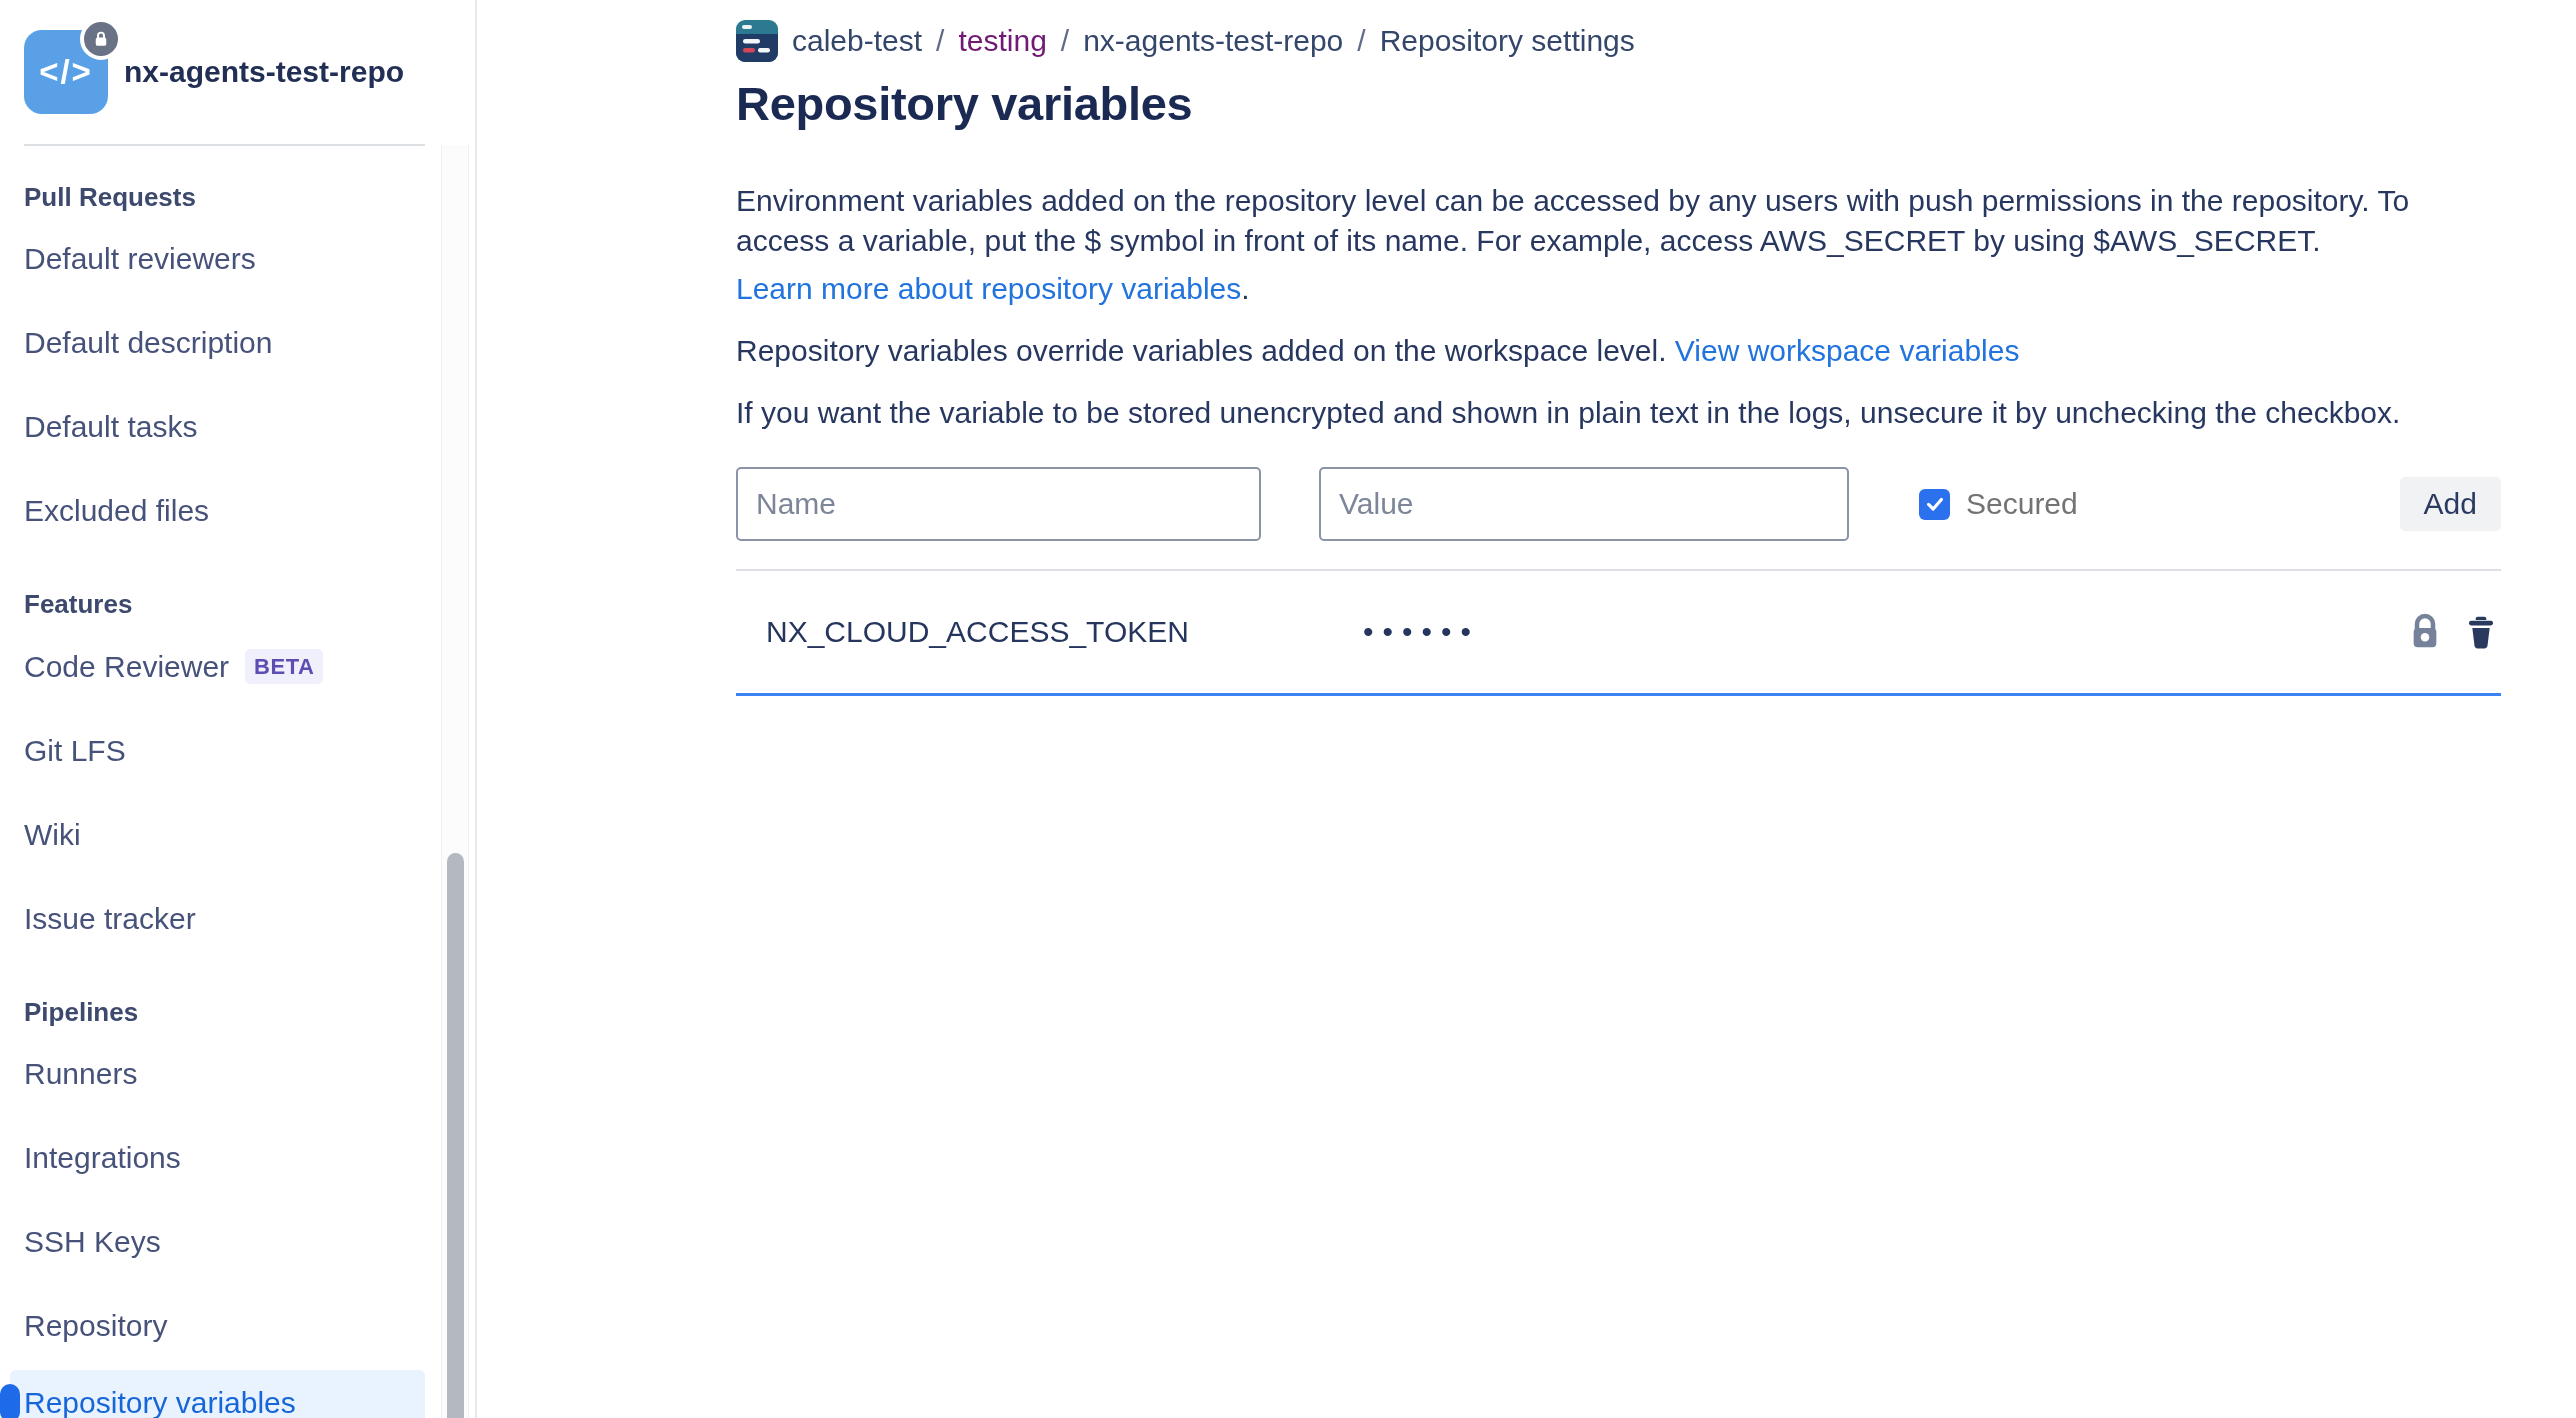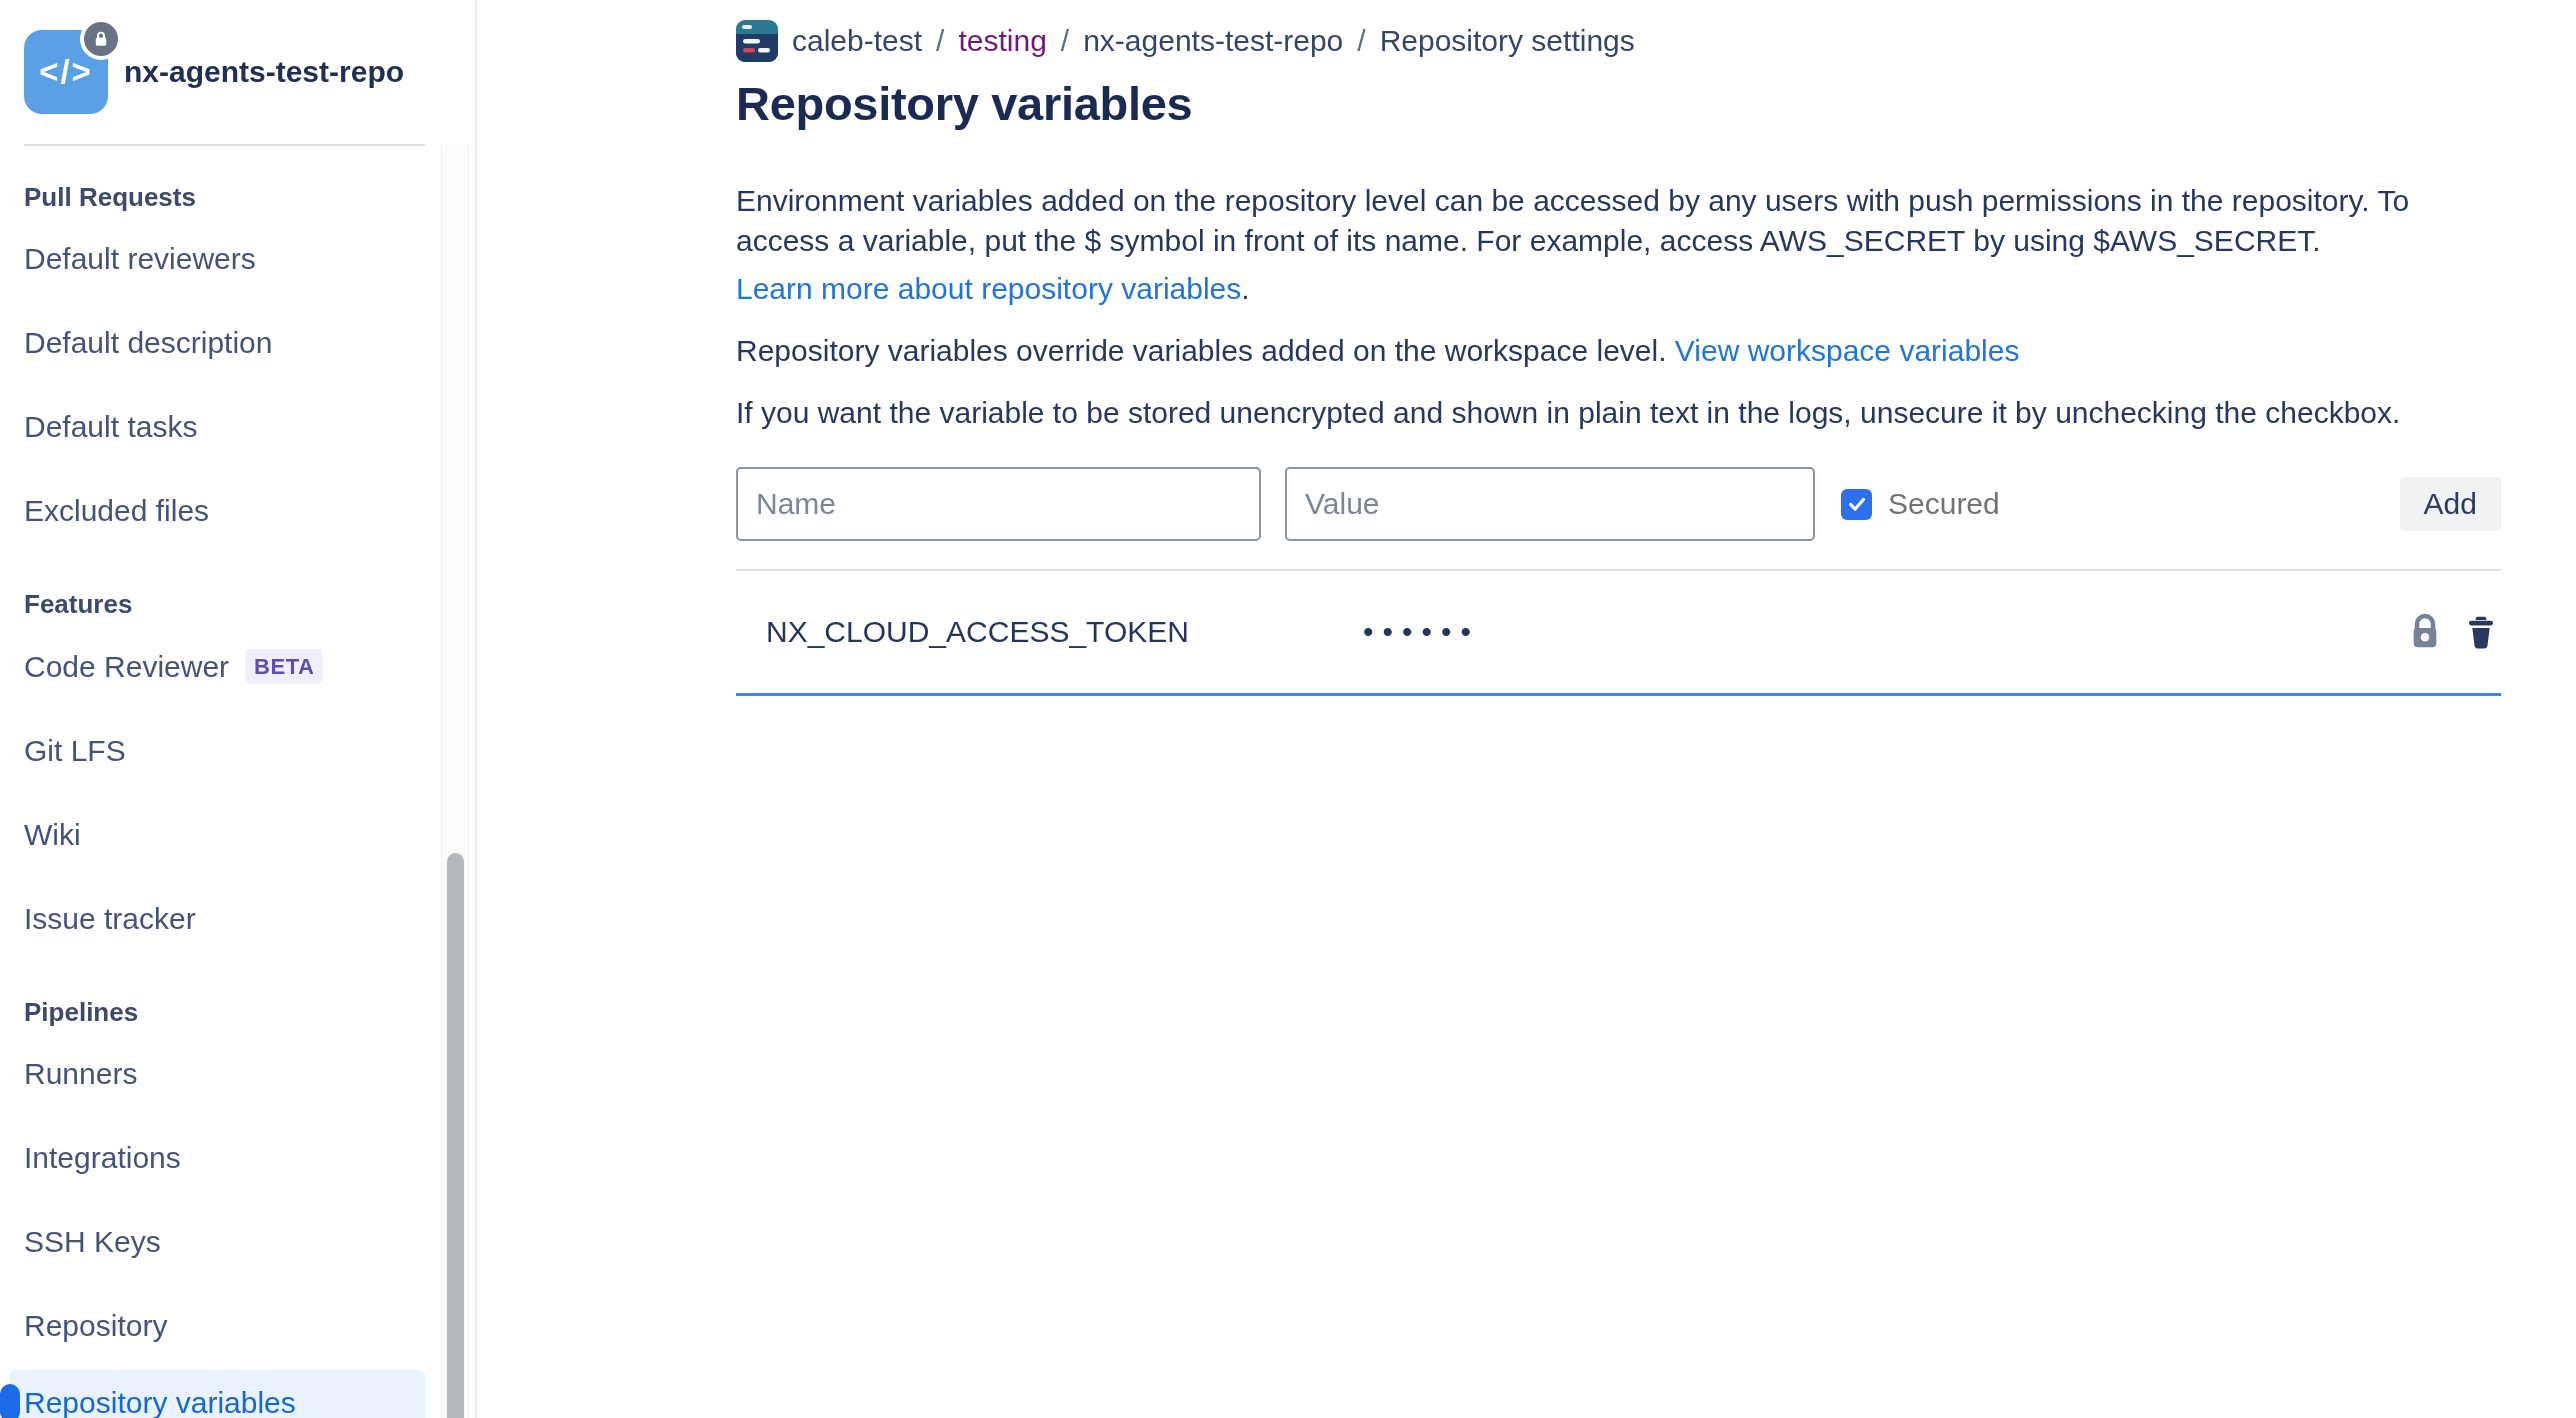--- a/index.html
+++ b/index.html
@@ -41,26 +41,26 @@
   .crumb-sep { margin:0 14px; color:#5E6C87; }
   .ws-avatar { width:42px; height:42px; margin-right:14px; flex:none; }
 
   .page-title { margin-top:14px; font-size:47px; font-weight:700; color:#1B2A53; letter-spacing:-0.3px; }
 
   .intro { margin-top:50px; font-size:30px; line-height:40px; color:#27375F; max-width:1780px; }
   .text-link { color:#2173DE; text-decoration:none; cursor:pointer; }
   .link-line { margin-top:8px; font-size:30px; line-height:40px; }
   .para { margin-top:22px; font-size:30px; line-height:40px; color:#27375F; max-width:1780px; }
 
-  .form-row { display:flex; align-items:center; margin-top:34px; }
+  .form-row { display:flex; align-items:center; margin-top:34px;gap:44px; }
   .txt-input { width:525px; height:74px; border:2px solid #8A94A6; border-radius:5px;
                font-size:30px; padding:0 18px; color:#172B4D; background:#fff;
                font-family:"Liberation Sans", sans-serif; }
   .txt-input::placeholder { color:#7C8698; }
-  .txt-input + .txt-input { margin-left:24px; }
+  .txt-input + .txt-input { margin-left:14px; }
   .checkbox-wrap { display:flex; align-items:center; margin-left:26px; cursor:pointer; }
   .checkbox { width:31px; height:31px; background:#2B71EE; border-radius:6px;
               display:flex; align-items:center; justify-content:center; flex:none; }
   .checkbox-label { margin-left:16px; font-size:30px; color:#737373; }
   .add-btn { margin-left:auto; min-width:99px; height:54px; padding:0 24px; background:#F1F2F4;
              border:none; border-radius:5px; font-size:30px; color:#2B3A63; font-weight:500;
              font-family:"Liberation Sans", sans-serif; cursor:pointer; }
 
   .var-table { margin-top:28px; border-top:2px solid #DCDFE4; }
   .var-row { display:flex; align-items:center; height:125px; border-bottom:3px solid #3b82f6; }

